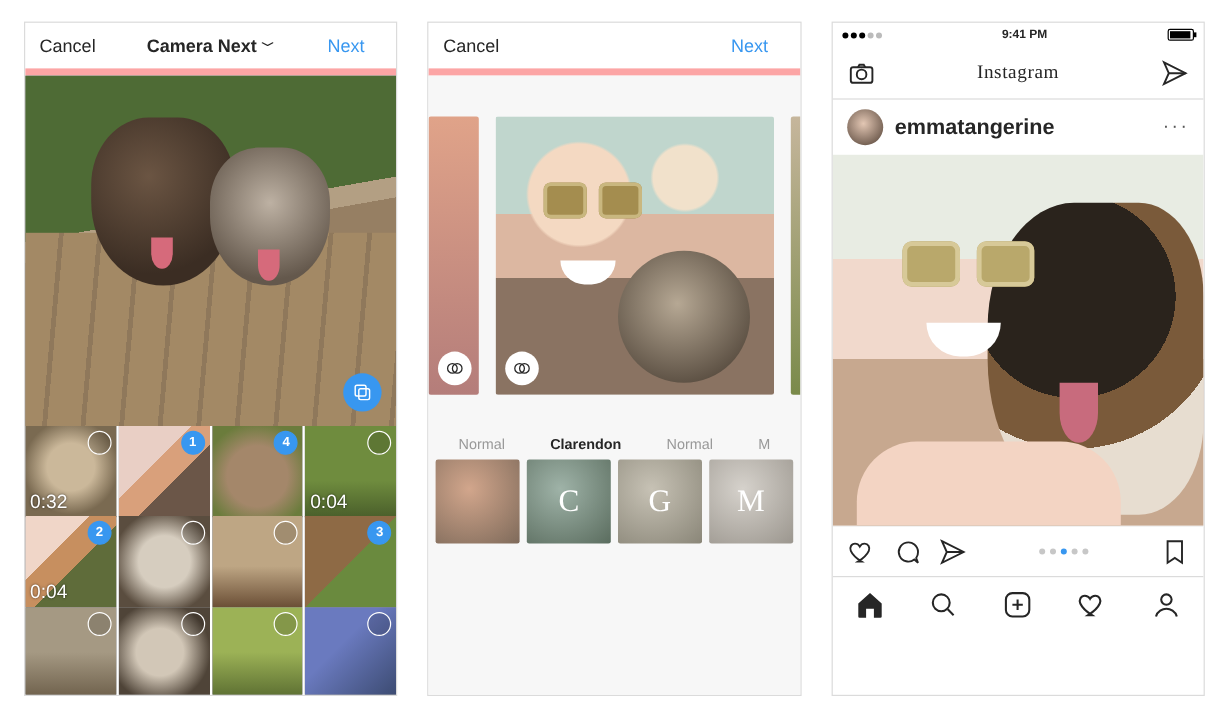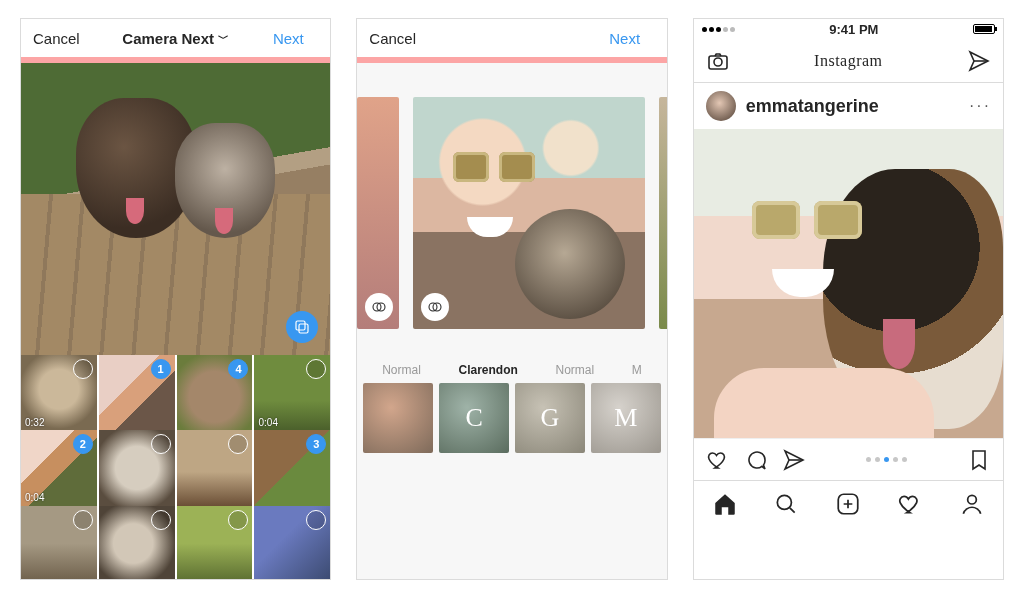--- a/index.html
+++ b/index.html
@@ -117,21 +117,21 @@
     position:absolute; top:4px; right:4px;
     width:20px; height:20px; border-radius:50%;
     border:1.5px solid #fff;
     display:flex; align-items:center; justify-content:center;
     font-size:11px; color:#fff; font-weight:600;
   }
   .badge.num { background: var(--blue); border-color: var(--blue);}
   .badge.empty { background: rgba(0,0,0,.15); }
   .thumb .dur {
     position:absolute; left:4px; bottom:3px;
-    font-size:10px; color:#fff; text-shadow:0 0 2px rgba(0,0,0,.7);
+    font-size:16px; color:#fff; text-shadow:0 0 2px rgba(0,0,0,.7);
   }
 
   
   .s2-stage {
     flex:1;
     background:#f7f7f7;
     display:flex;
     flex-direction:column;
   }
   .carousel {
@@ -193,21 +193,21 @@
     filter: blur(0.3px);
   }
   .f.n { background: radial-gradient(circle at 40% 35%, #d2a68c, #7e6a5a);}
   .f.c { background: radial-gradient(circle at 40% 35%, #9fb3a8, #5a6c5e);}
   .f.g { background: radial-gradient(circle at 40% 35%, #c7c2b5, #8a8678);}
   .f.m { background: radial-gradient(circle at 40% 35%, #d6d2cc, #9b968e);}
 
   
   .statusbar {
     height:20px; display:flex; align-items:center; justify-content:space-between;
-    font-size:13px; padding:0 8px; font-weight:600;
+    font-size:10px; padding:0 8px; font-weight:600;
   }
   .statusbar .sig { display:flex; gap:2px; align-items:center;}
   .statusbar .dot { width:5px; height:5px; border-radius:50%; background:#000;}
   .statusbar .dot.off { background:#bbb;}
   .statusbar .right { display:flex; gap:4px; align-items:center;}
   .battery { width:22px; height:10px; border:1px solid #000; border-radius:2px; position:relative;}
   .battery::after{ content:""; position:absolute; right:-3px; top:2px; width:2px; height:4px; background:#000;}
   .battery .lvl{ position:absolute; left:1px; top:1px; bottom:1px; width:85%; background:#000;}
 
   .ig-header {

